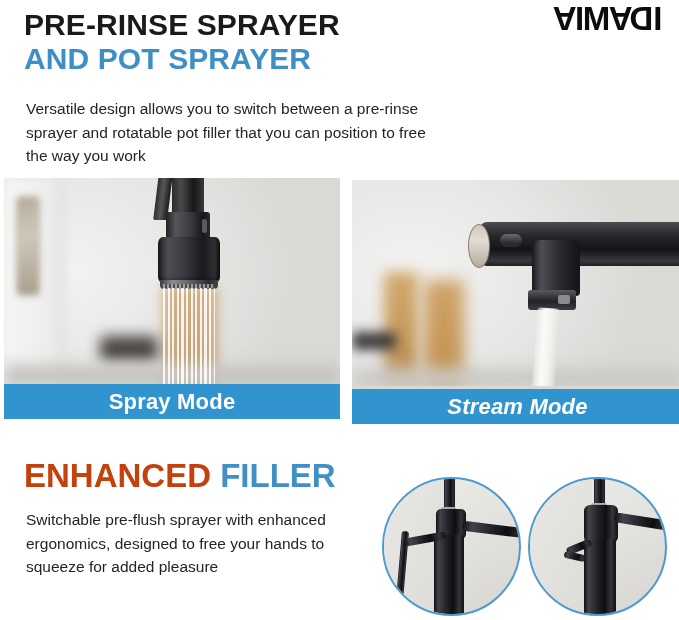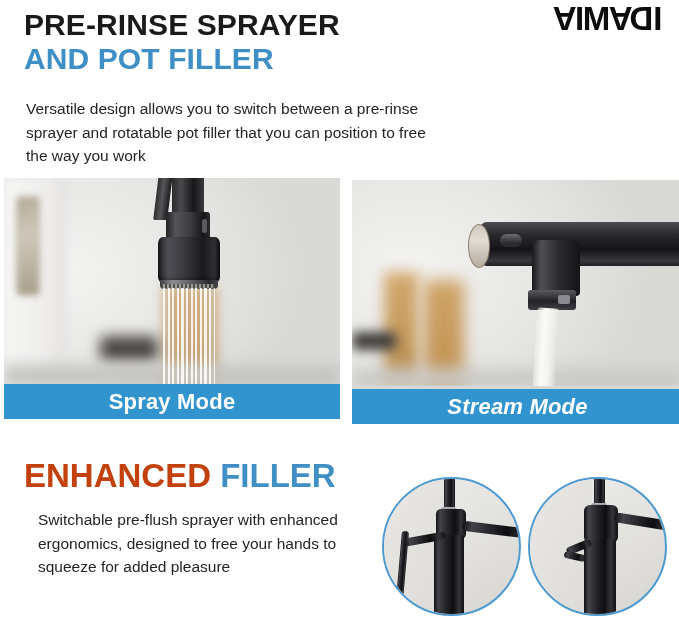--- a/index.html
+++ b/index.html
@@ -278,21 +278,20 @@
   .enhanced-heading .blue { color: #4090c6; }
 
   .enhanced-paragraph {
     position: absolute;
     left: 26px;
     top: 508px;
     width: 330px;
     font-size: 15.5px;
     line-height: 1.53;
     color: #242424;
-    margin-left: 12px;
   }
 
   
   .circle-shot {
     position: absolute;
     border-radius: 50%;
     border: 2px solid #4c9ad0;
     overflow: hidden;
     background: linear-gradient(150deg,#ededeb 0%,#e2e1de 55%,#d6d5d2 100%);
   }
@@ -333,21 +332,21 @@
   .c1-ferrule { left: 57px; top: 28px; width: 15px; height: 7px; }
   .c2-ferrule { left: 61px; top: 24px; width: 16px; height: 7px; }
 </style>
 </head>
 <body>
 
 <div id="page">
 
   <div class="headline-block">
     <div class="headline-line1">PRE-RINSE SPRAYER</div>
-    <div class="headline-line2">AND POT FILLER</div>
+    <div class="headline-line2">AND POT SPRAYER</div>
   </div>
 
   <div class="brand-logo" aria-label="AIMADI">
     <span class="glyph flipv">A</span>
       <span class="glyph flipv">I</span>
       <span class="glyph">M</span>
       <span class="glyph flipv">A</span>
       <span class="glyph fliph">D</span>
       <span class="glyph">I</span>
   </div>

